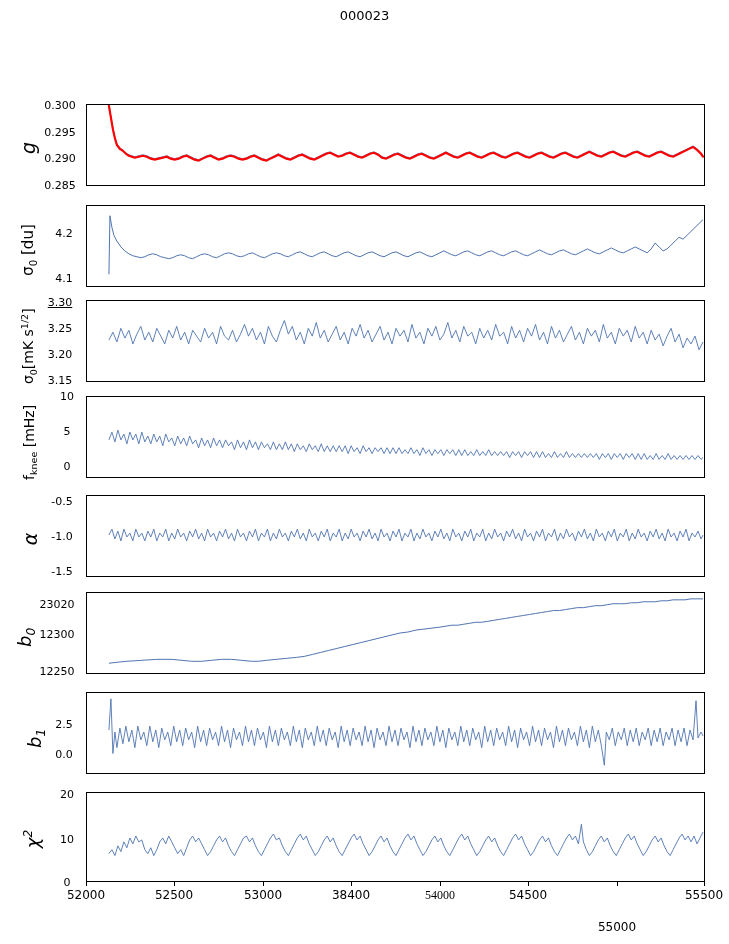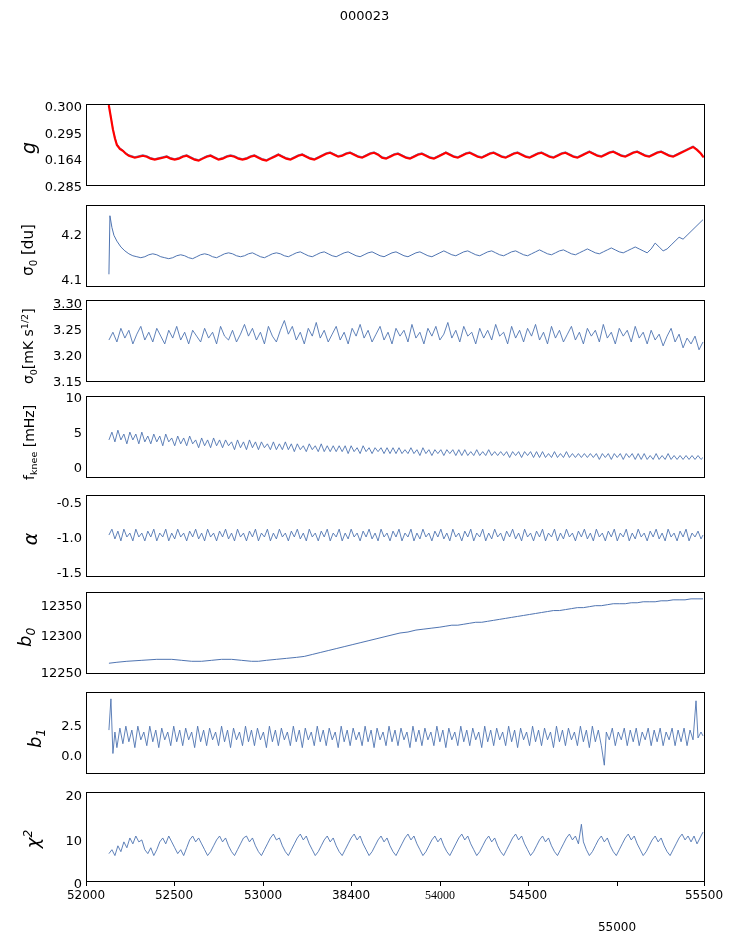--- a/index.html
+++ b/index.html
@@ -2,21 +2,21 @@
 <html><head>
 <meta charset="utf-8">
 <style>
   html,body{margin:0;padding:0;background:#ffffff;}
   body{width:729px;height:944px;font-family:"DejaVu Sans","Liberation Sans",sans-serif;color:#000;}
   #root{position:relative;width:729px;height:944px;overflow:hidden;}
   .title{position:absolute;top:8px;left:0;width:729px;text-align:center;font-size:13px;color:#000;}
   .panel{position:absolute;border:1px solid #000;box-sizing:border-box;background:#fff;}
   .panel svg{display:block;width:100%;height:100%;}
   .ylab{position:absolute;font-size:15px;color:#000;transform-origin:center center;white-space:nowrap;}
-  .ytick{position:absolute;font-size:13px;color:#000;text-align:right;white-space:nowrap;}
+  .ytick{position:absolute;font-size:11px;color:#000;text-align:center;white-space:nowrap;}
   .xtick{position:absolute;font-size:12px;color:#000;text-align:center;white-space:nowrap;}
   .xlabel{position:absolute;font-size:17px;color:#000;text-align:center;width:100%;}
   .tickmark{position:absolute;background:#000;}
   sub{font-size:0.68em;}
   sup{font-size:0.68em;}
 </style>
 </head>
 <body>
 
 <div id="root">
@@ -76,40 +76,40 @@
   <div class="ylab" style="left:1px;top:240px;width:56px;text-align:center;transform:rotate(-90deg);font-size:15px;">σ<sub>0</sub> [du]</div>
   <div class="ylab" style="left:-27px;top:336px;width:112px;text-align:center;transform:rotate(-90deg);font-size:14px;">σ<sub>0</sub>[mK s<sup>1/2</sup>]</div>
   <div class="ylab" style="left:-13px;top:433px;width:86px;text-align:center;transform:rotate(-90deg);font-size:14px;">f<sub>knee</sub> [mHz]</div>
   <div class="ylab" style="left:12px;top:528px;width:36px;text-align:center;transform:rotate(-90deg);font-size:19px;font-style:italic;">α</div>
   <div class="ylab" style="left:6px;top:625px;width:40px;text-align:center;transform:rotate(-90deg);font-size:18px;font-style:italic;">b<sub>0</sub></div>
   <div class="ylab" style="left:16px;top:726px;width:40px;text-align:center;transform:rotate(-90deg);font-size:18px;font-style:italic;">b<sub>1</sub></div>
   <div class="ylab" style="left:12px;top:828px;width:40px;text-align:center;transform:rotate(-90deg);font-size:18px;font-style:italic;">χ<sup>2</sup></div>
 
   <div class="ytick" style="left:38px;top:99px;width:44px;">0.300</div>
   <div class="ytick" style="left:38px;top:126px;width:44px;">0.295</div>
-  <div class="ytick" style="left:38px;top:152px;width:44px;">0.164</div>
+  <div class="ytick" style="left:38px;top:152px;width:44px;">0.290</div>
   <div class="ytick" style="left:38px;top:179px;width:44px;">0.285</div>
 
   <div class="ytick" style="left:46px;top:227px;width:36px;">4.2</div>
   <div class="ytick" style="left:46px;top:272px;width:36px;">4.1</div>
 
   <div class="ytick" style="left:38px;top:296px;width:44px;text-decoration:underline;">3.30</div>
   <div class="ytick" style="left:38px;top:322px;width:44px;">3.25</div>
   <div class="ytick" style="left:38px;top:348px;width:44px;">3.20</div>
   <div class="ytick" style="left:38px;top:374px;width:44px;">3.15</div>
 
   <div class="ytick" style="left:52px;top:390px;width:30px;">10</div>
   <div class="ytick" style="left:52px;top:425px;width:30px;">5</div>
   <div class="ytick" style="left:52px;top:460px;width:30px;">0</div>
 
   <div class="ytick" style="left:42px;top:495px;width:40px;">-0.5</div>
   <div class="ytick" style="left:42px;top:530px;width:40px;">-1.0</div>
   <div class="ytick" style="left:42px;top:565px;width:40px;">-1.5</div>
 
-  <div class="ytick" style="left:32px;top:598px;width:50px;">12350</div>
+  <div class="ytick" style="left:32px;top:598px;width:50px;">23020</div>
   <div class="ytick" style="left:32px;top:628px;width:50px;">12300</div>
   <div class="ytick" style="left:32px;top:665px;width:50px;">12250</div>
 
   <div class="ytick" style="left:46px;top:698px;width:36px;margin-top:20px;">2.5</div>
   <div class="ytick" style="left:46px;top:748px;width:36px;">0.0</div>
 
   <div class="ytick" style="left:52px;top:788px;width:30px;">20</div>
   <div class="ytick" style="left:52px;top:833px;width:30px;">10</div>
   <div class="ytick" style="left:52px;top:876px;width:30px;">0</div>
 

